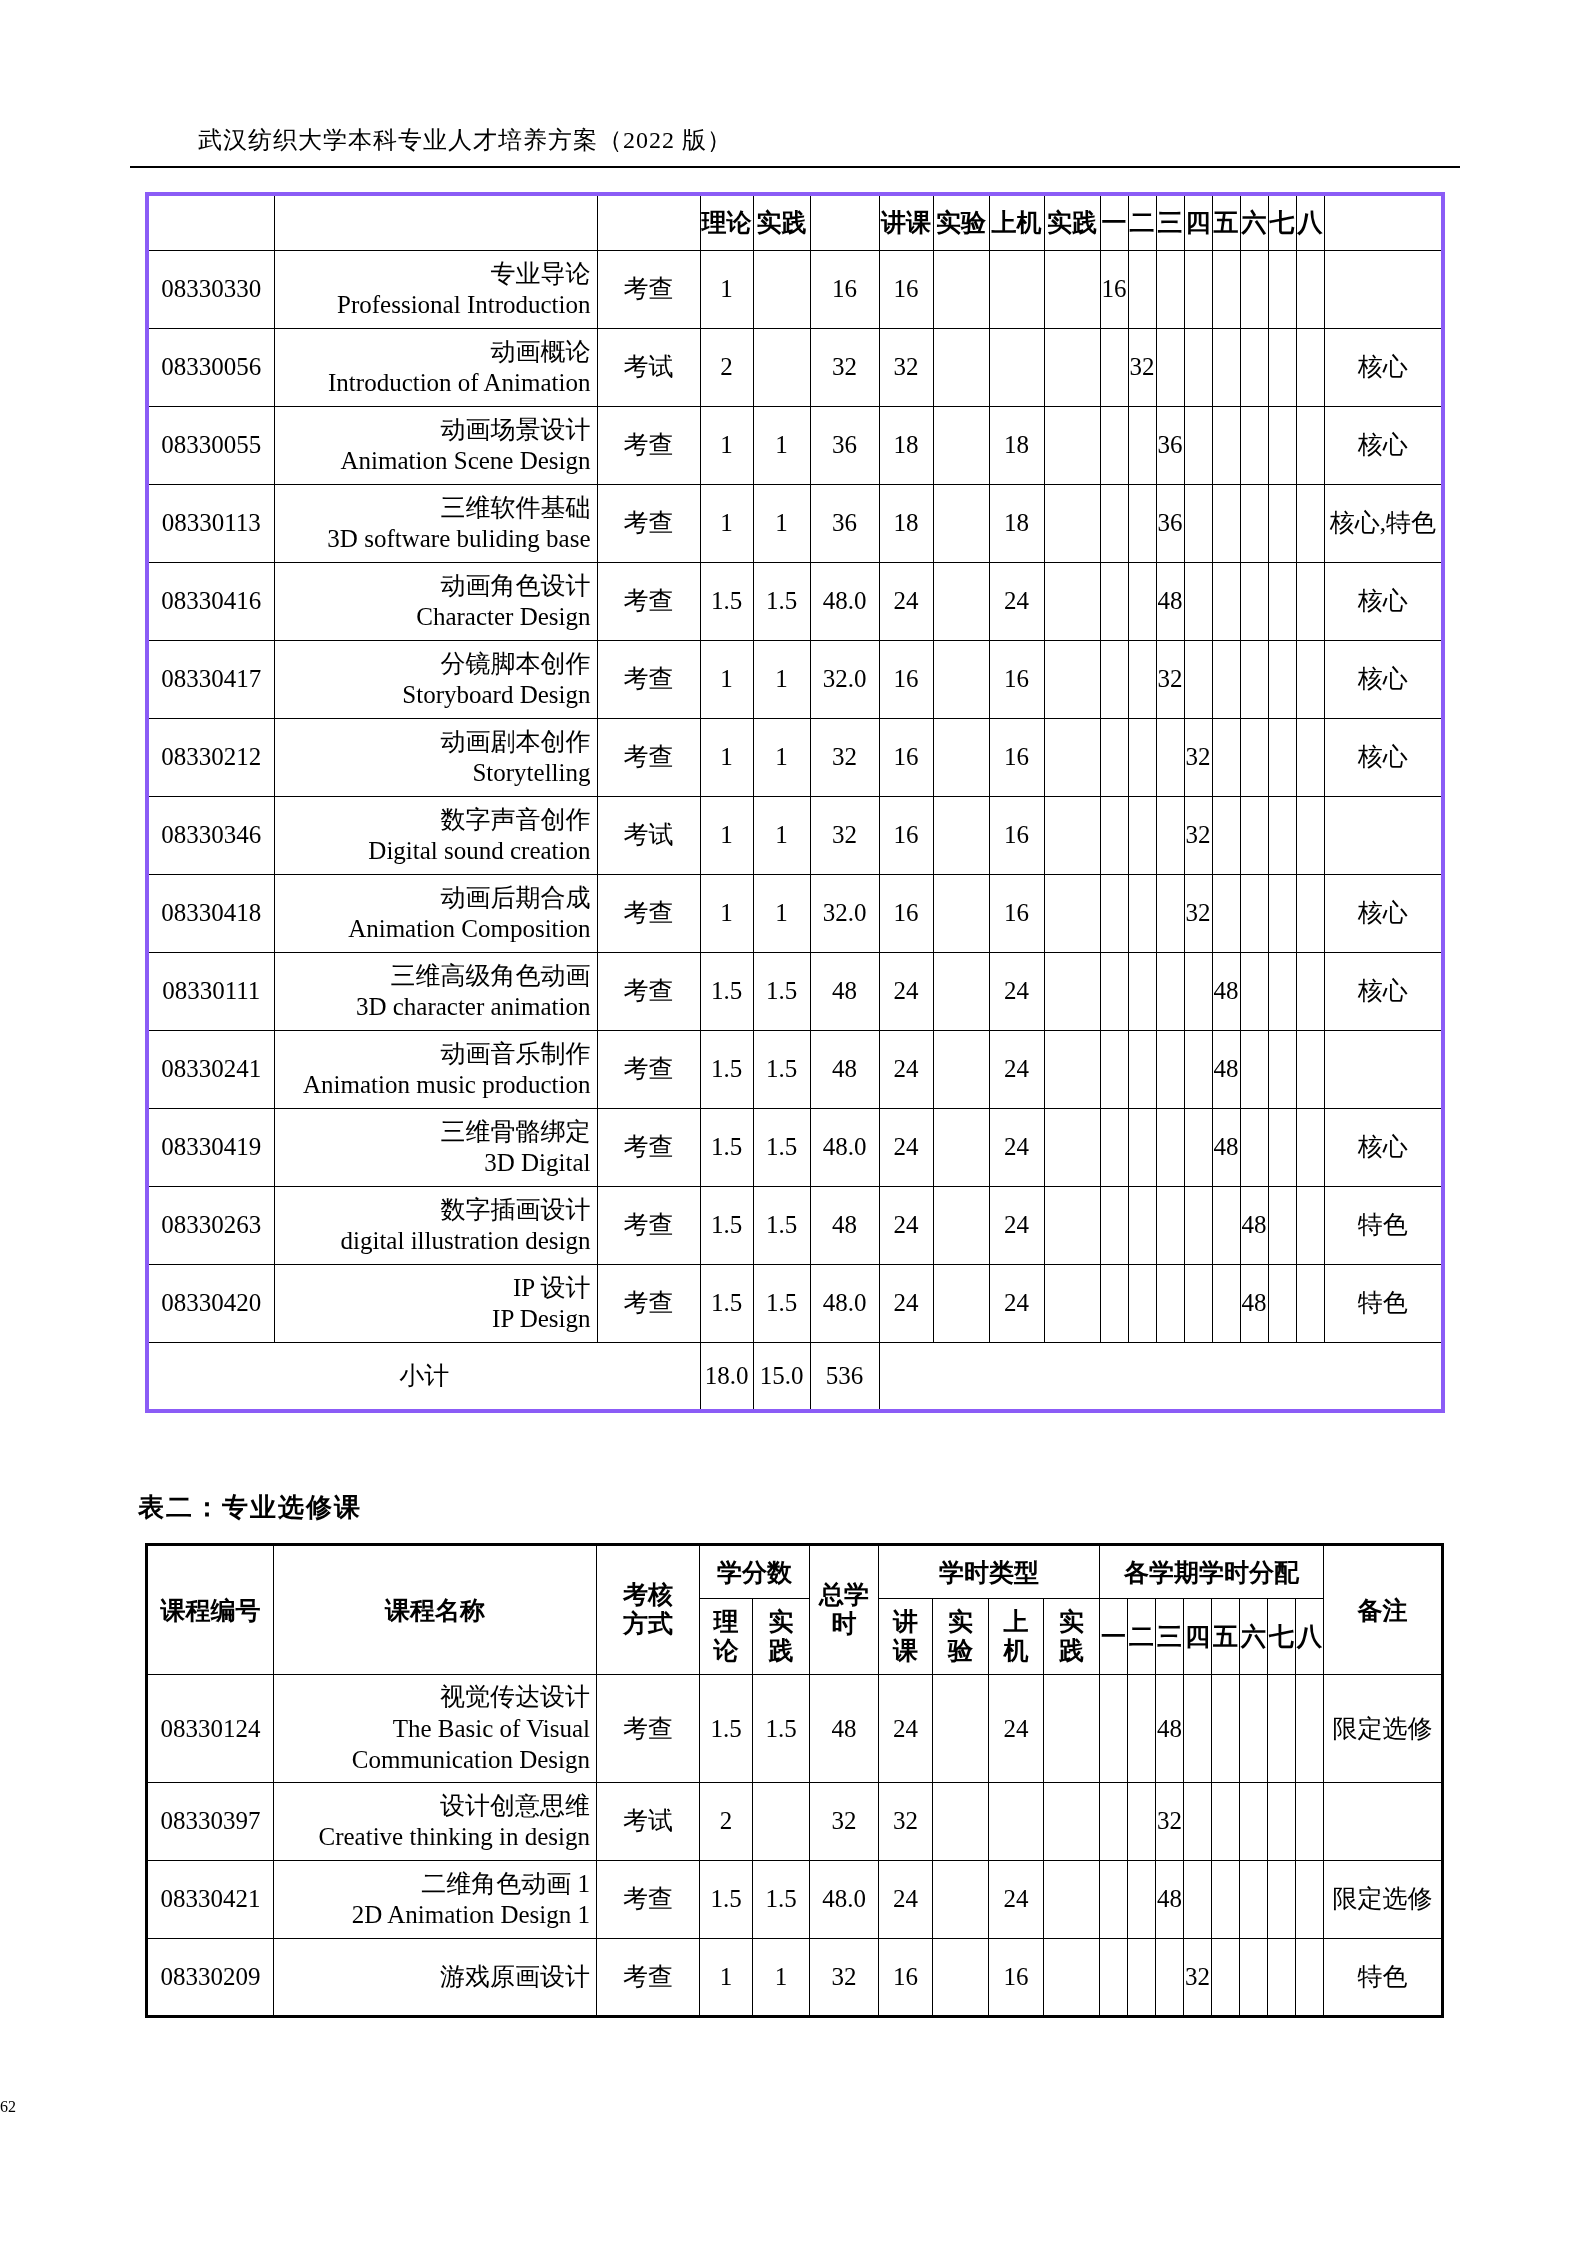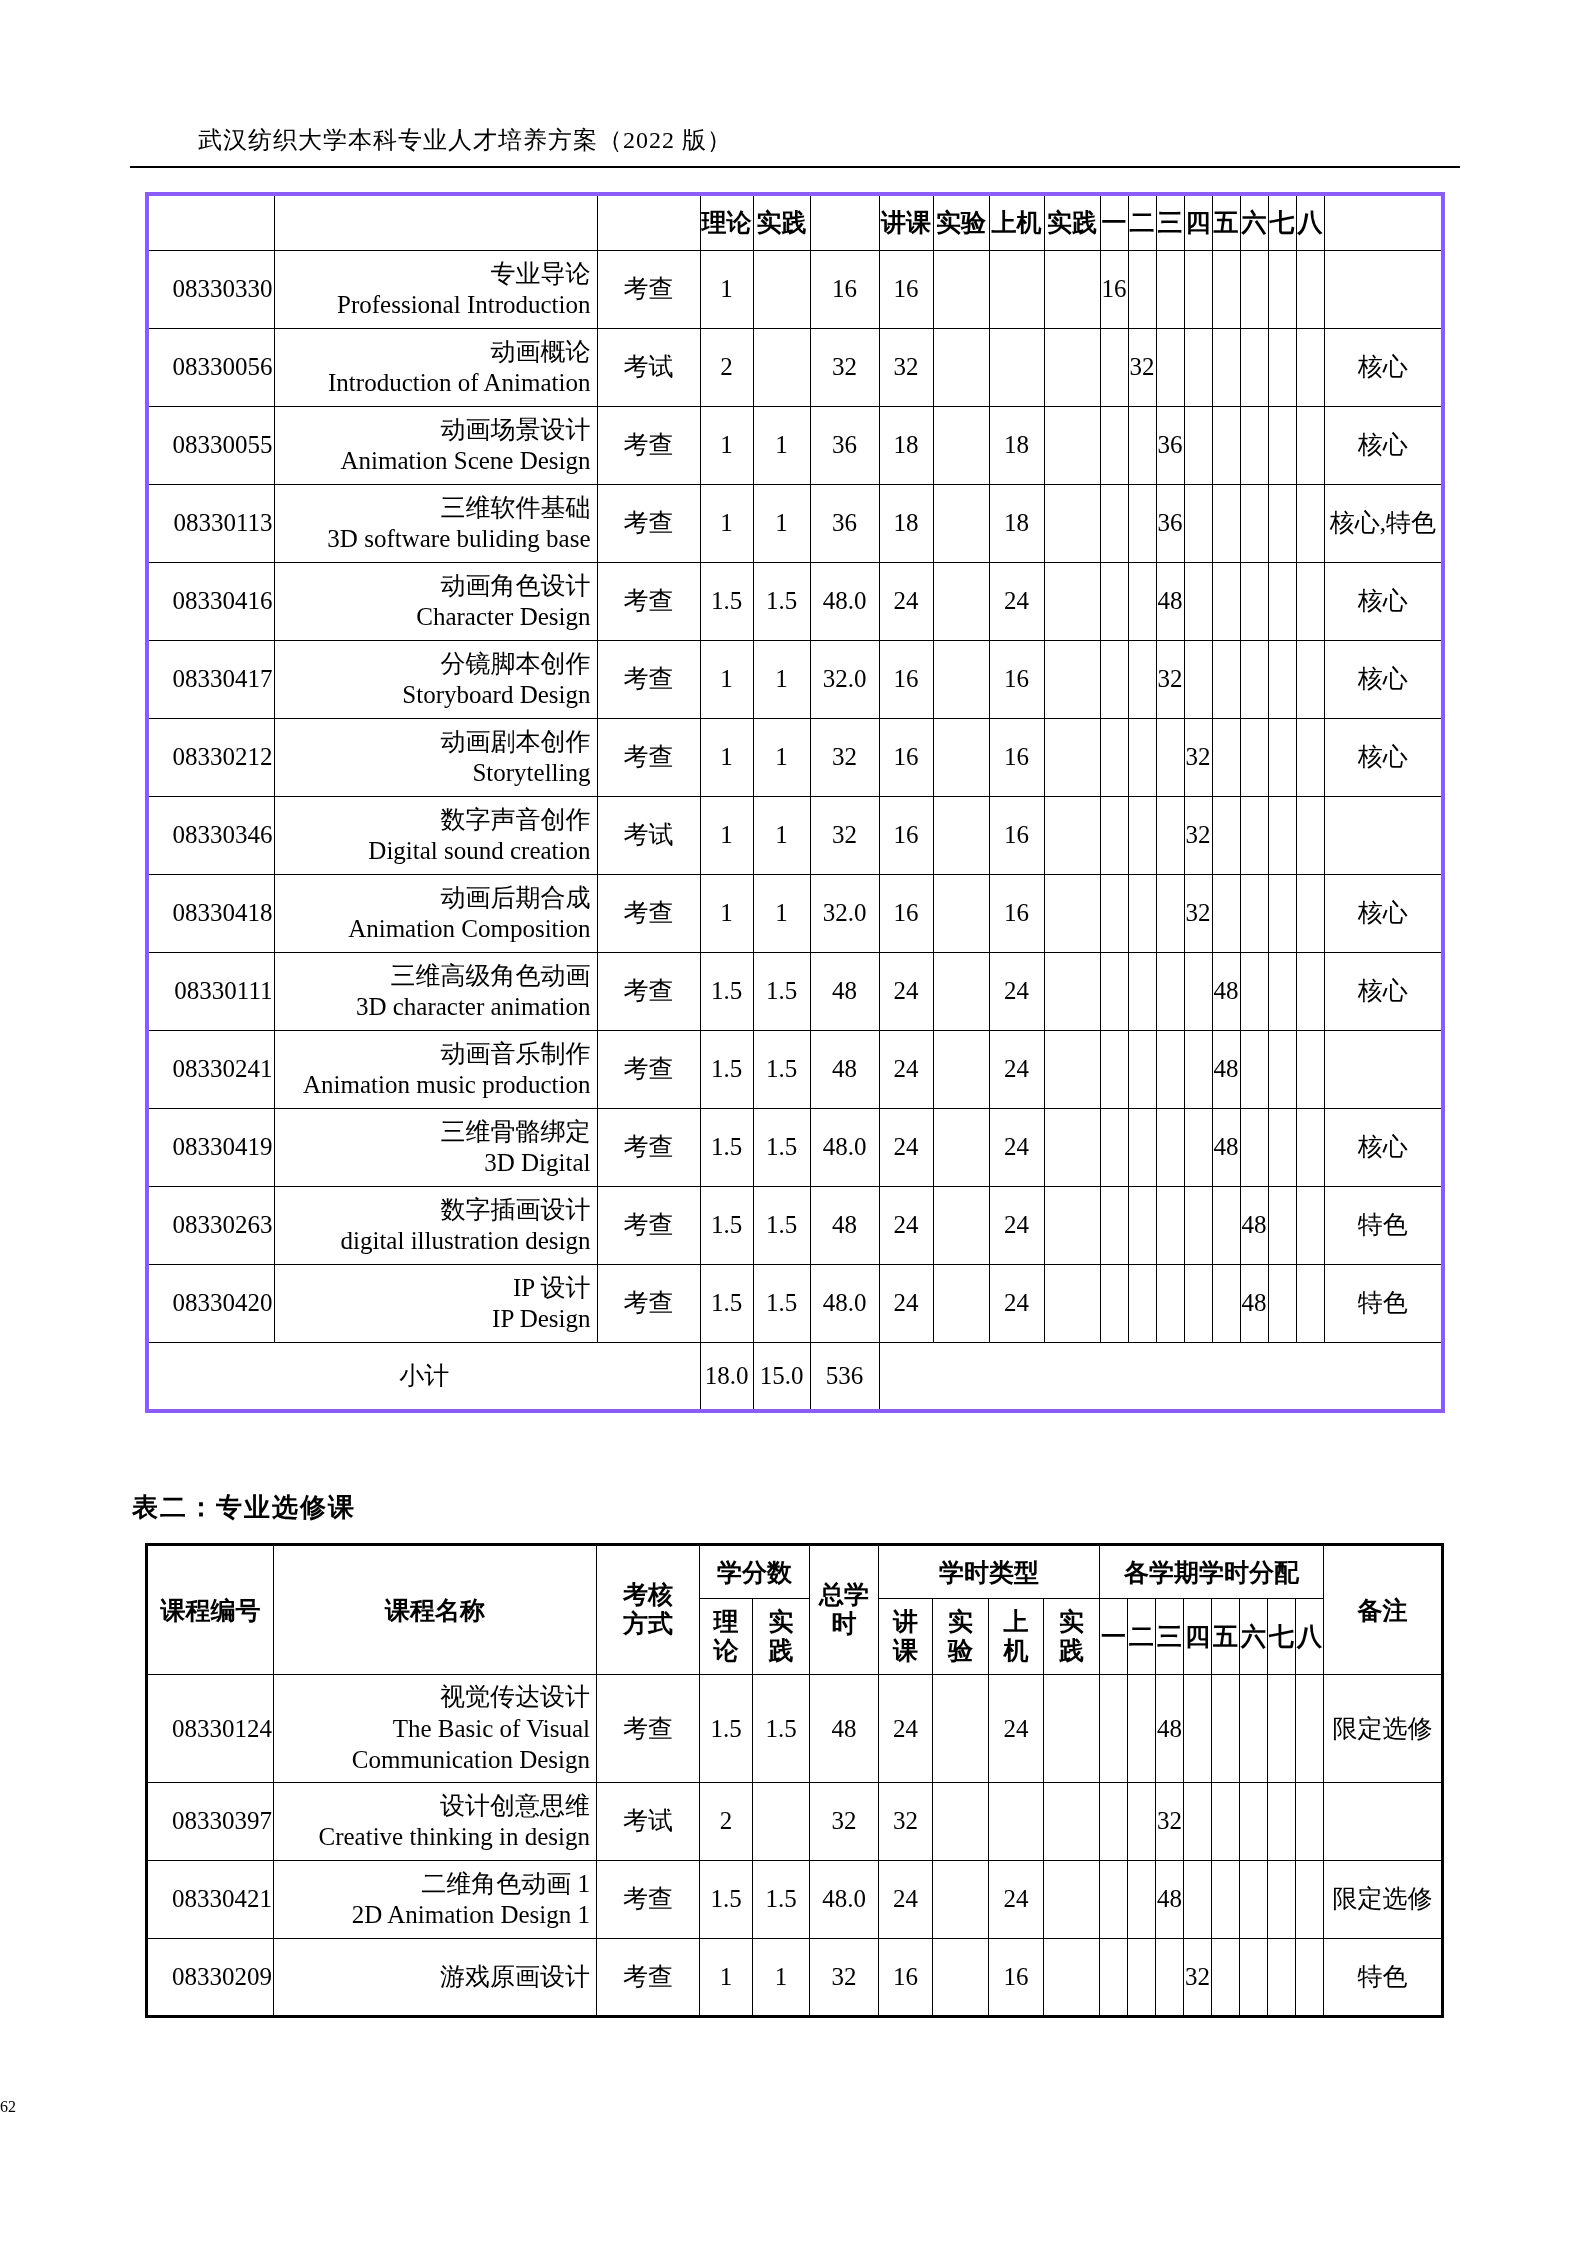--- a/index.html
+++ b/index.html
@@ -15,25 +15,25 @@
   td, th { border:1px solid #000; vertical-align:middle; text-align:center;
            font-size:25px; font-weight:400; padding:6px 1px; overflow:hidden; }
   th { font-weight:700; padding:2px 0; white-space:nowrap; }
   .pre { white-space:pre-line; line-height:1.15; }
   .t1 thead tr { height:56px; }
   .t2 .h1 { height:54px; }
   .t2 .h2 { height:76px; }
   tbody td { line-height:1.26; }
   .name-cell { text-align:left; padding:6px 6px 6px 9px; }
   .name-cn, .name-en { line-height:1.26;text-align:right; }
-  .code-cell { letter-spacing:0px;text-align:right; }
+  .code-cell { letter-spacing:0px; }
   .row-std { height:78px; }
   .subtotal-row td { height:54px; font-size:25px;margin-left:40px; }
   .summary-row td { height:56px; font-size:25px; }
-  .t2-caption { position:absolute; left:132px; top:1490px; font-size:26px; font-weight:700; letter-spacing:2px; }
+  .t2-caption { position:absolute; left:138px; top:1490px; font-size:26px; font-weight:700; letter-spacing:2px; }
   .page-number { position:absolute; left:0; top:2098px; width:100%; font-size:16px; }
 </style>
 </head>
 <body>
 
 <div class="page">
 
   <div class="doc-header">武汉纺织大学本科专业人才培养方案（2022 版）</div>
   <div class="header-rule"></div>
 

